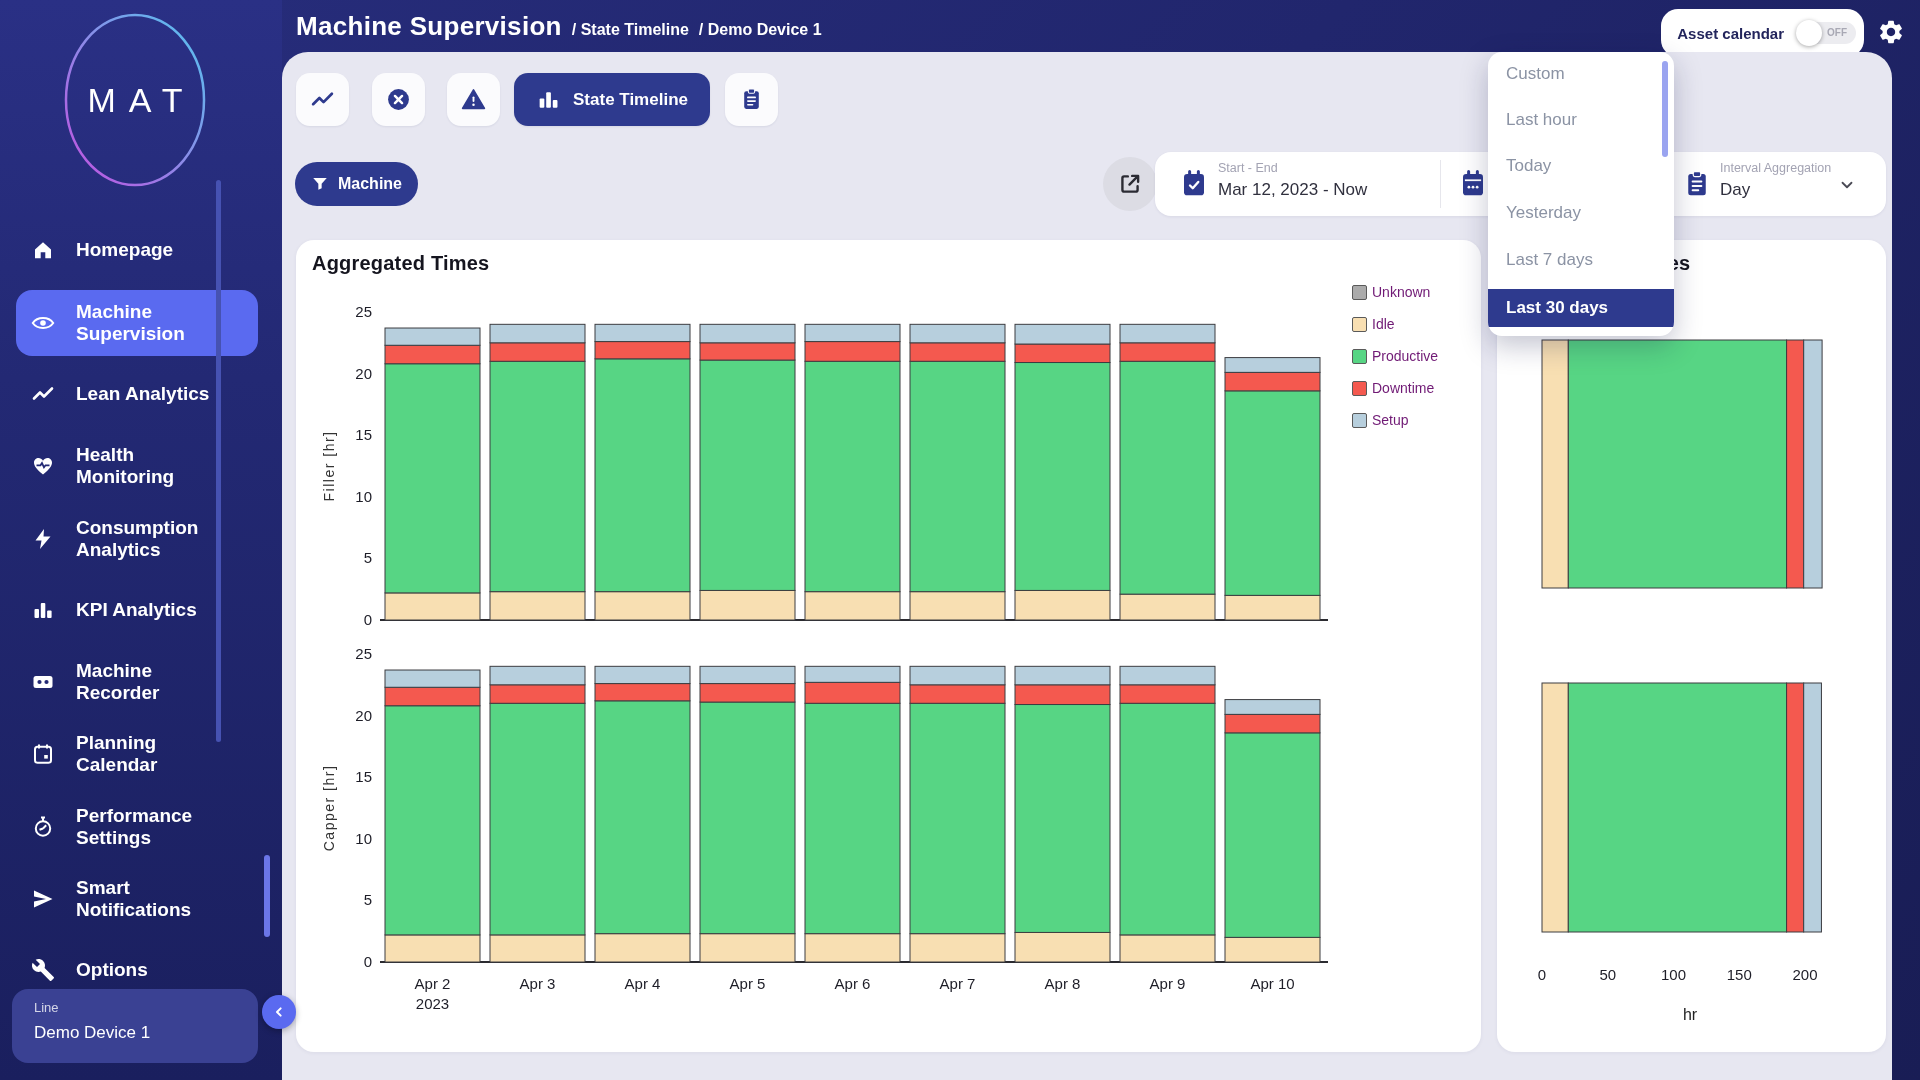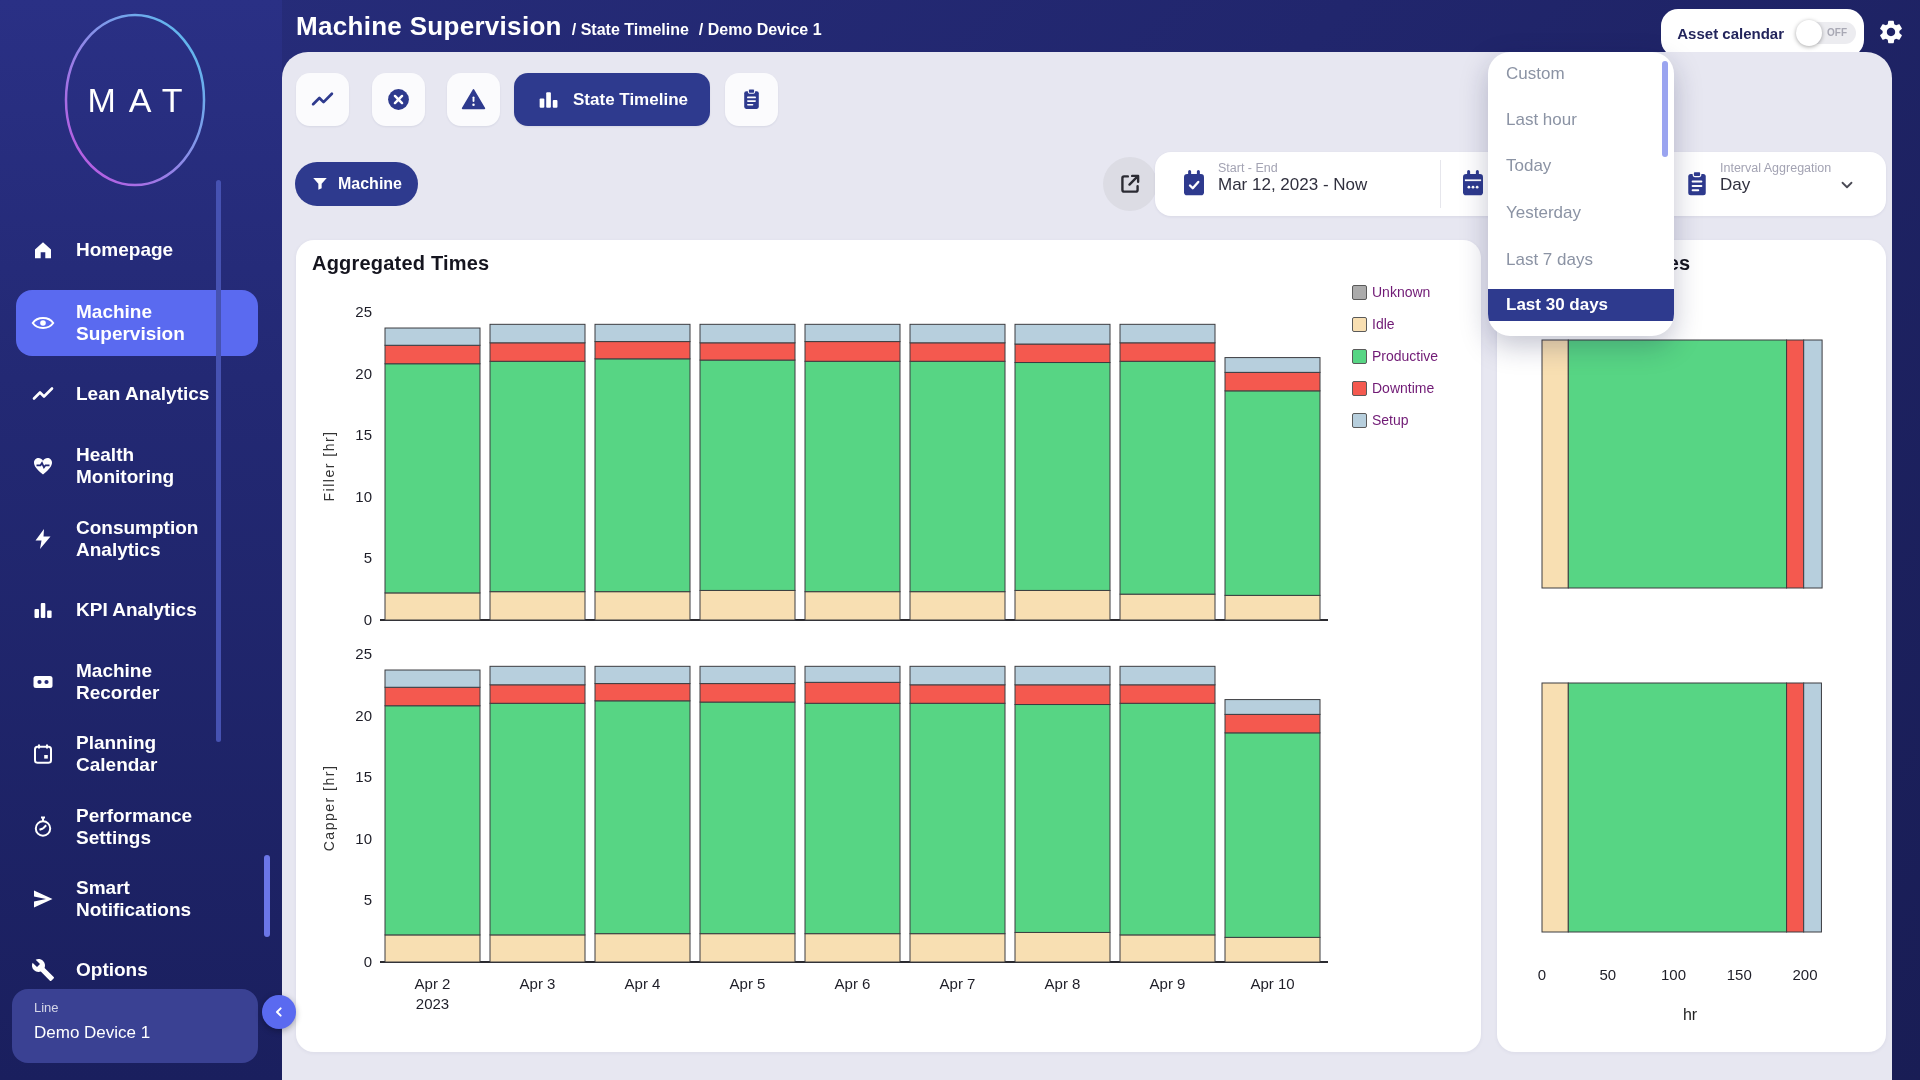--- a/index.html
+++ b/index.html
@@ -64,40 +64,40 @@
                  border:none; border-radius:22px; display:flex; align-items:center; justify-content:center;
                  gap:9px; cursor:pointer; }
   .machine-label { color:#fff; font-size:16px; font-weight:700; }
   .export-btn { position:absolute; left:821px; top:105px; width:54px; height:54px; border-radius:50%;
                 background:#dcdce4; border:none; display:flex; align-items:center; justify-content:center; cursor:pointer; }
   .filter-card { position:absolute; left:873px; top:100px; width:731px; height:64px; background:#fff;
                  border-radius:16px; box-shadow:0 1px 3px rgba(30,35,90,.07); }
   .fc-icon { position:absolute; top:17px; width:30px; height:30px; }
   .fc-field { position:absolute; top:9px; cursor:pointer; }
   .fc-label { display:block; font-size:12.5px; color:#a3a3b3; }
-  .fc-value { display:block; font-size:17px; color:#30303e; }
+  .fc-value { display:block; margin-top:5px; font-size:17px; color:#30303e; }
   .fc-divider { position:absolute; top:8px; width:1px; height:48px; background:#e6e6ec; }
   .fc-chevron { position:absolute; left:683px; top:24px; width:18px; height:18px; cursor:pointer; }
 
   .card { position:absolute; top:188px; background:#fff; border-radius:18px;
           box-shadow:0 1px 4px rgba(30,35,90,.06); }
   .card.left { left:14px; width:1185px; height:812px; }
   .card.right { left:1215px; width:389px; height:812px; }
   .card-title { position:absolute; left:16px; top:12px; font-size:20px; font-weight:800; color:#15151f;
                 letter-spacing:.2px; white-space:nowrap; }
   .legend { position:absolute; left:1056px; top:44px; }
   .legend-row { display:flex; align-items:center; height:16px; margin-bottom:16px; }
   .legend-swatch { width:15px; height:15px; border:1.3px solid #5a5a5a; border-radius:2px; flex:0 0 15px; }
   .legend-label { margin-left:5px; font-size:14px; color:#701a75; }
   .chart-svg { position:absolute; left:0; top:0; }
   svg text { font-family:"Liberation Sans", sans-serif; }
 
   
   .dropdown { position:absolute; left:1488px; top:52px; width:186px; height:284px; background:#fff;
-              border-radius:22px; box-shadow:0 10px 28px rgba(20,25,70,.25); z-index:40; overflow:hidden; }
+              border-radius:14px; box-shadow:0 10px 28px rgba(20,25,70,.25); z-index:40; overflow:hidden; }
   .dd-item { position:absolute; left:0; width:100%; height:42px; display:flex; align-items:center;
              padding-left:18px; font-size:17px; color:#8b93a4; cursor:pointer; }
   .dd-item.selected { background:#2e3a8e; color:#fff; font-weight:700; }
   .dd-scrollbar { position:absolute; right:6px; top:9px; width:6px; height:96px; background:#9aa4f0;
                   border-radius:3px; }
 </style>
 </head>
 <body>
 
 <div class="page">
@@ -486,17 +486,17 @@
         </svg>
     </section>
   </main>
 
   <div class="dropdown">
     <div class="dd-item" style="top:1px">Custom</div>
     <div class="dd-item" style="top:47px">Last hour</div>
     <div class="dd-item" style="top:93px">Today</div>
     <div class="dd-item" style="top:140px">Yesterday</div>
     <div class="dd-item" style="top:187px">Last 7 days</div>
-    <div class="dd-item selected" style="top:237px;height:32px">Last 30 days</div>
+    <div class="dd-item selected" style="top:237px;height:38px">Last 30 days</div>
     <div class="dd-scrollbar"></div>
   </div>
 
 </div>
 
 </body></html>

